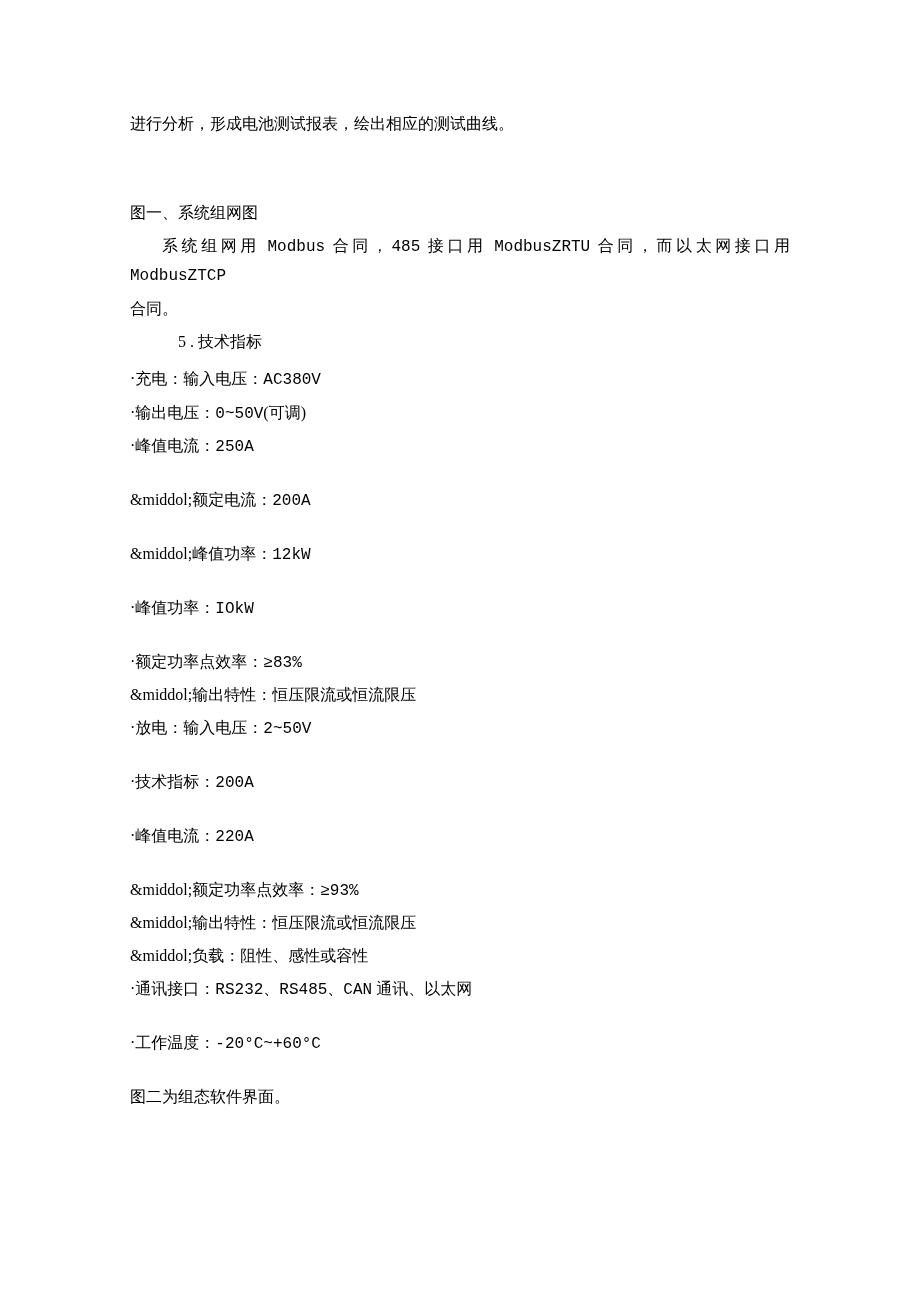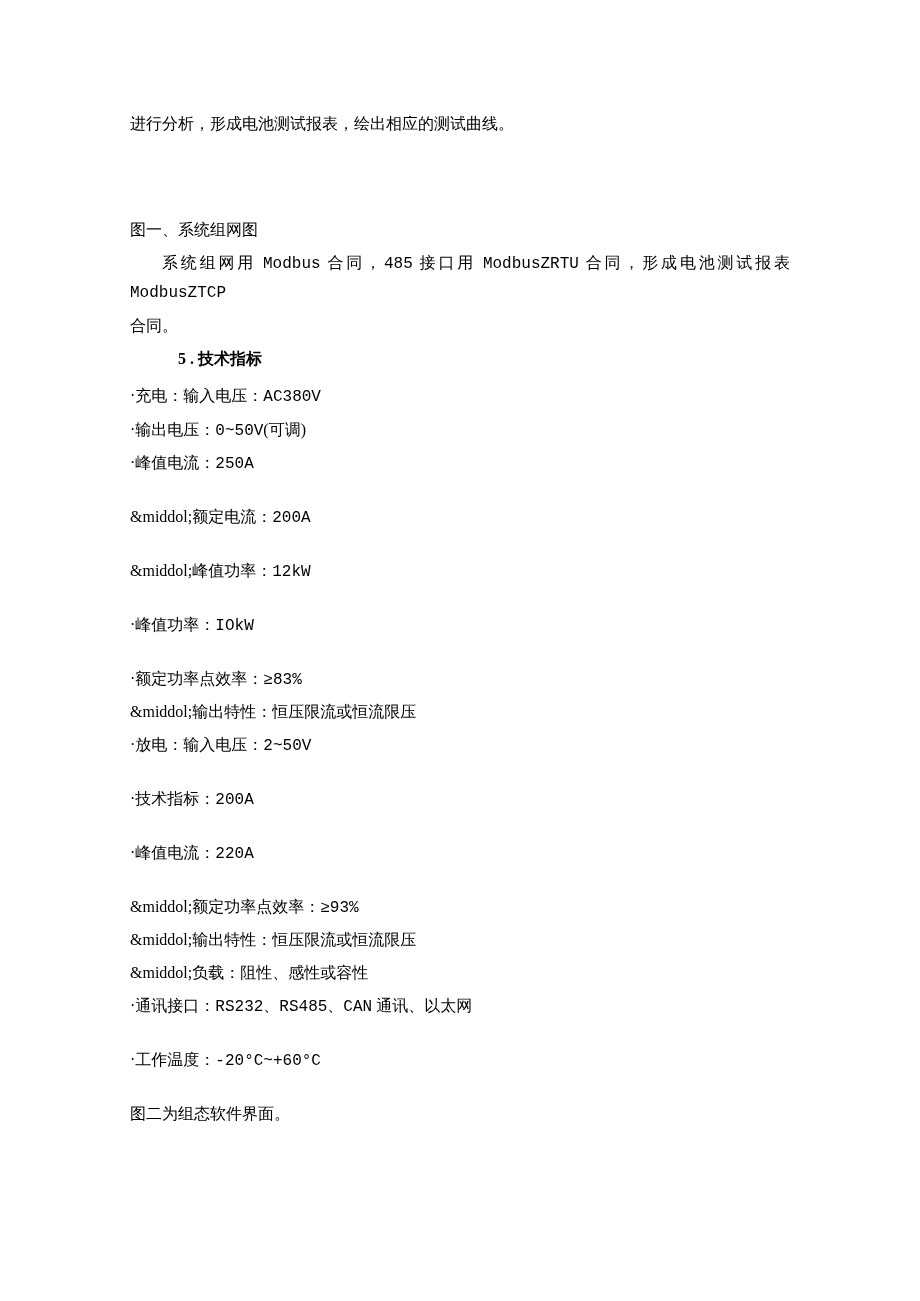--- a/index.html
+++ b/index.html
@@ -14,33 +14,32 @@
       line-height: 1.8;
       color: #000;
       padding: 110px 130px 100px 130px;
       width: 920px;
     }
     .para {
       margin-bottom: 4px;
       text-align: justify;
     }
     .para-first {
-      margin-bottom: 47px;
+      margin-bottom: 30px;
     }
     .spacer {
       height: 30px;
     }
     .indent {
       text-indent: 2em;
     }
     .section-num {
       margin-left: 3em;
       margin-top: 0;
       margin-bottom: 8px;
-      font-weight: bold;
     }
     .spec-line {
       margin-bottom: 4px;
     }
     .group-gap {
       margin-top: 24px;
     }
     .latin {
       font-family: Liberation Mono, monospace;
     }
@@ -48,21 +47,21 @@
 </head>
 <body>
 
 <div class="para para-first">进行分析，形成电池测试报表，绘出相应的测试曲线。</div>
 
 <div class="spacer"></div>
 
 <div class="para">图一、系统组网图</div>
 
 <div class="para indent">
-  <span>系统组网用 </span><span class="latin">Modbus</span><span> 合同，</span><span class="latin">485</span><span> 接口用 </span><span class="latin">ModbusZRTU</span><span> 合同，形成电池测试报表 </span><span class="latin">ModbusZTCP</span>
+  <span>系统组网用 </span><span class="latin">Modbus</span><span> 合同，</span><span class="latin">485</span><span> 接口用 </span><span class="latin">ModbusZRTU</span><span> 合同，而以太网接口用 </span><span class="latin">ModbusZTCP</span>
 </div>
 <div class="para">合同。</div>
 
 <div class="para section-num">5  . 技术指标</div>
 
 <div class="spec-line">
   <span>·充电：输入电压：</span><span class="latin">AC380V</span>
 </div>
 
 <div class="spec-line">

